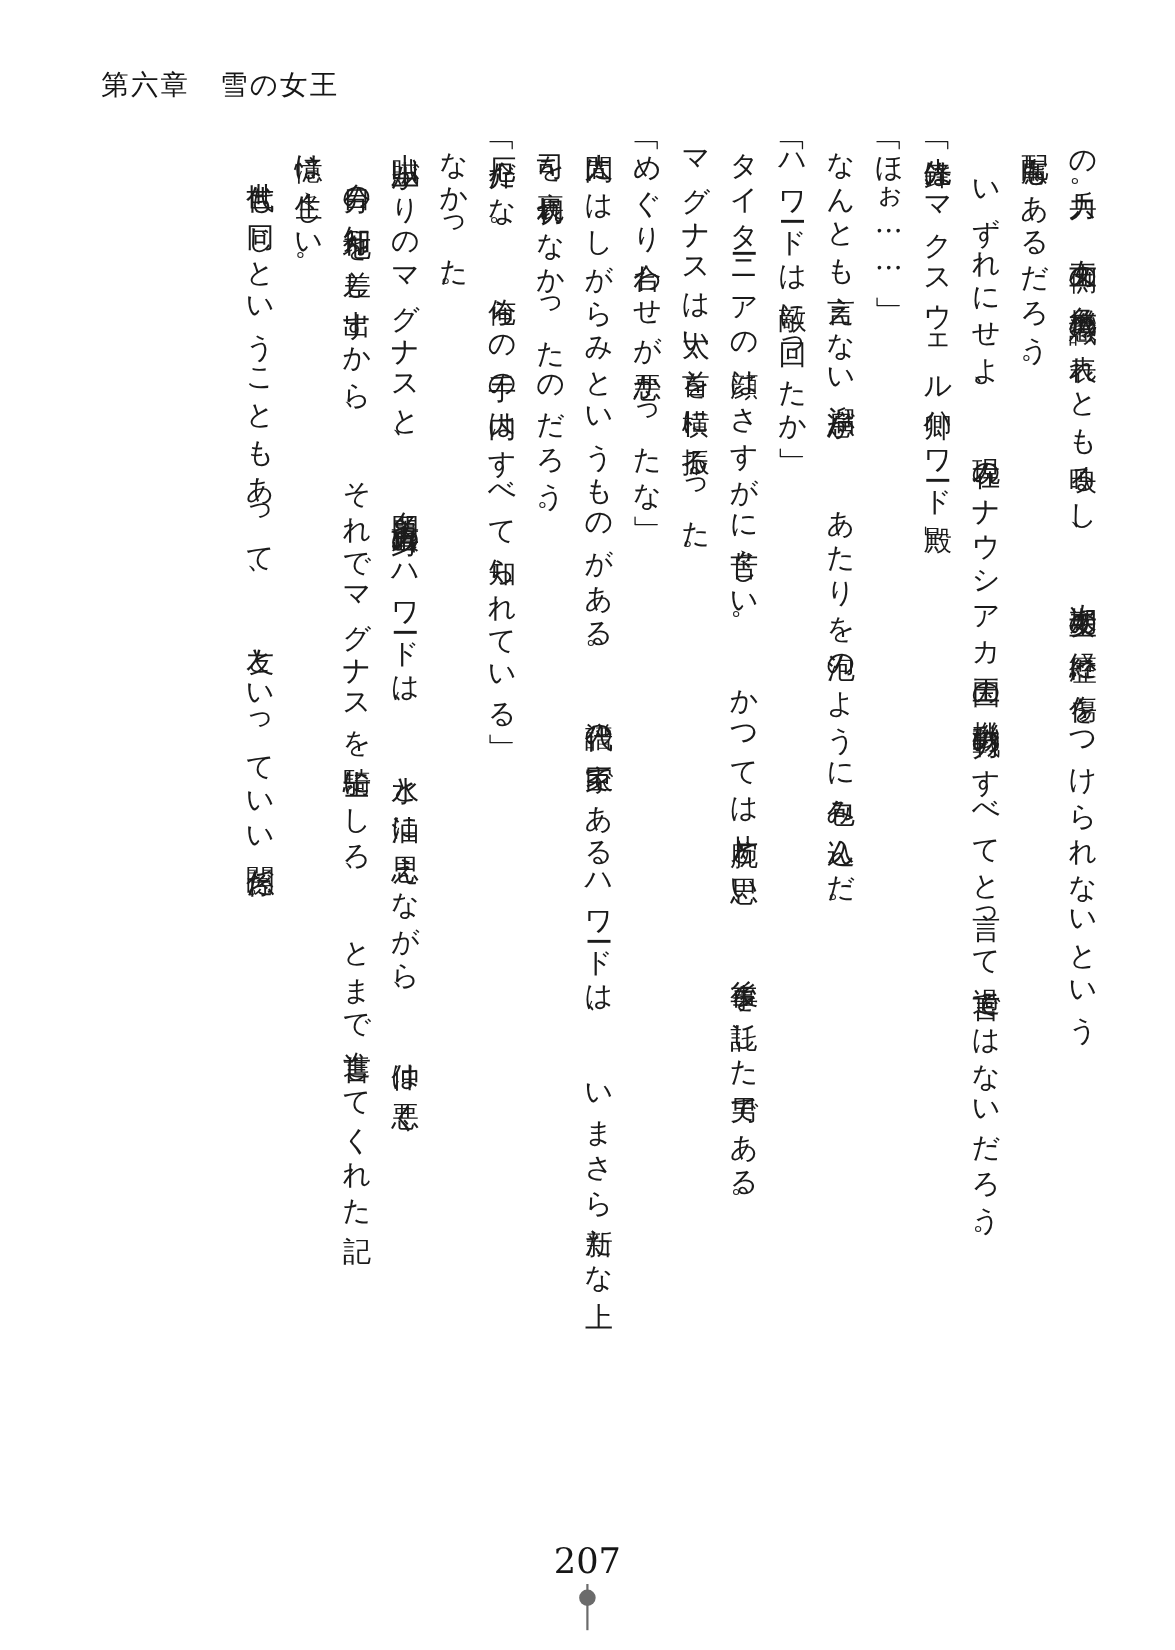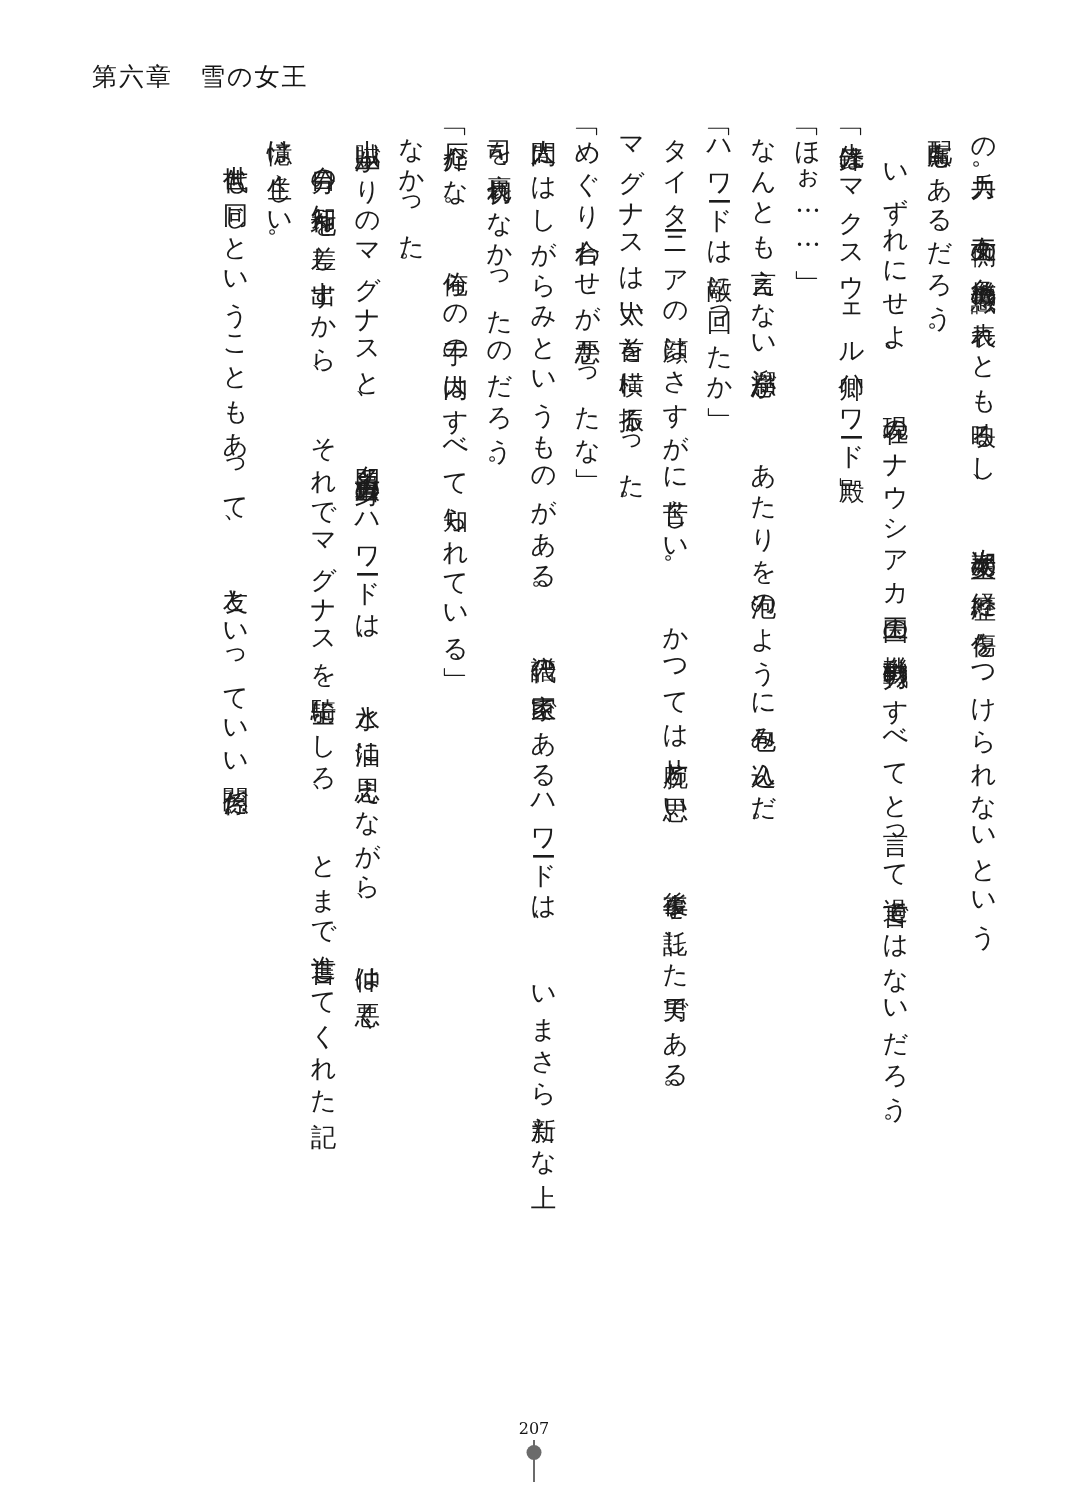--- a/index.html
+++ b/index.html
@@ -58,21 +58,21 @@
 
   
   .vline.indent-1 { padding-top: 26px; }
 
   .page-number {
     position: absolute;
     bottom: 62px;
     left: 0;
     right: 0;
     text-align: center;
-    font-size: 16px;
+    font-size: 32px;
     color: #161616;
     font-family: "DejaVu Serif", "Liberation Serif", serif;
   }
 
   
   .foot-mark {
     position: absolute;
     bottom: 18px;
     left: 50%;
     transform: translateX(-50%);

